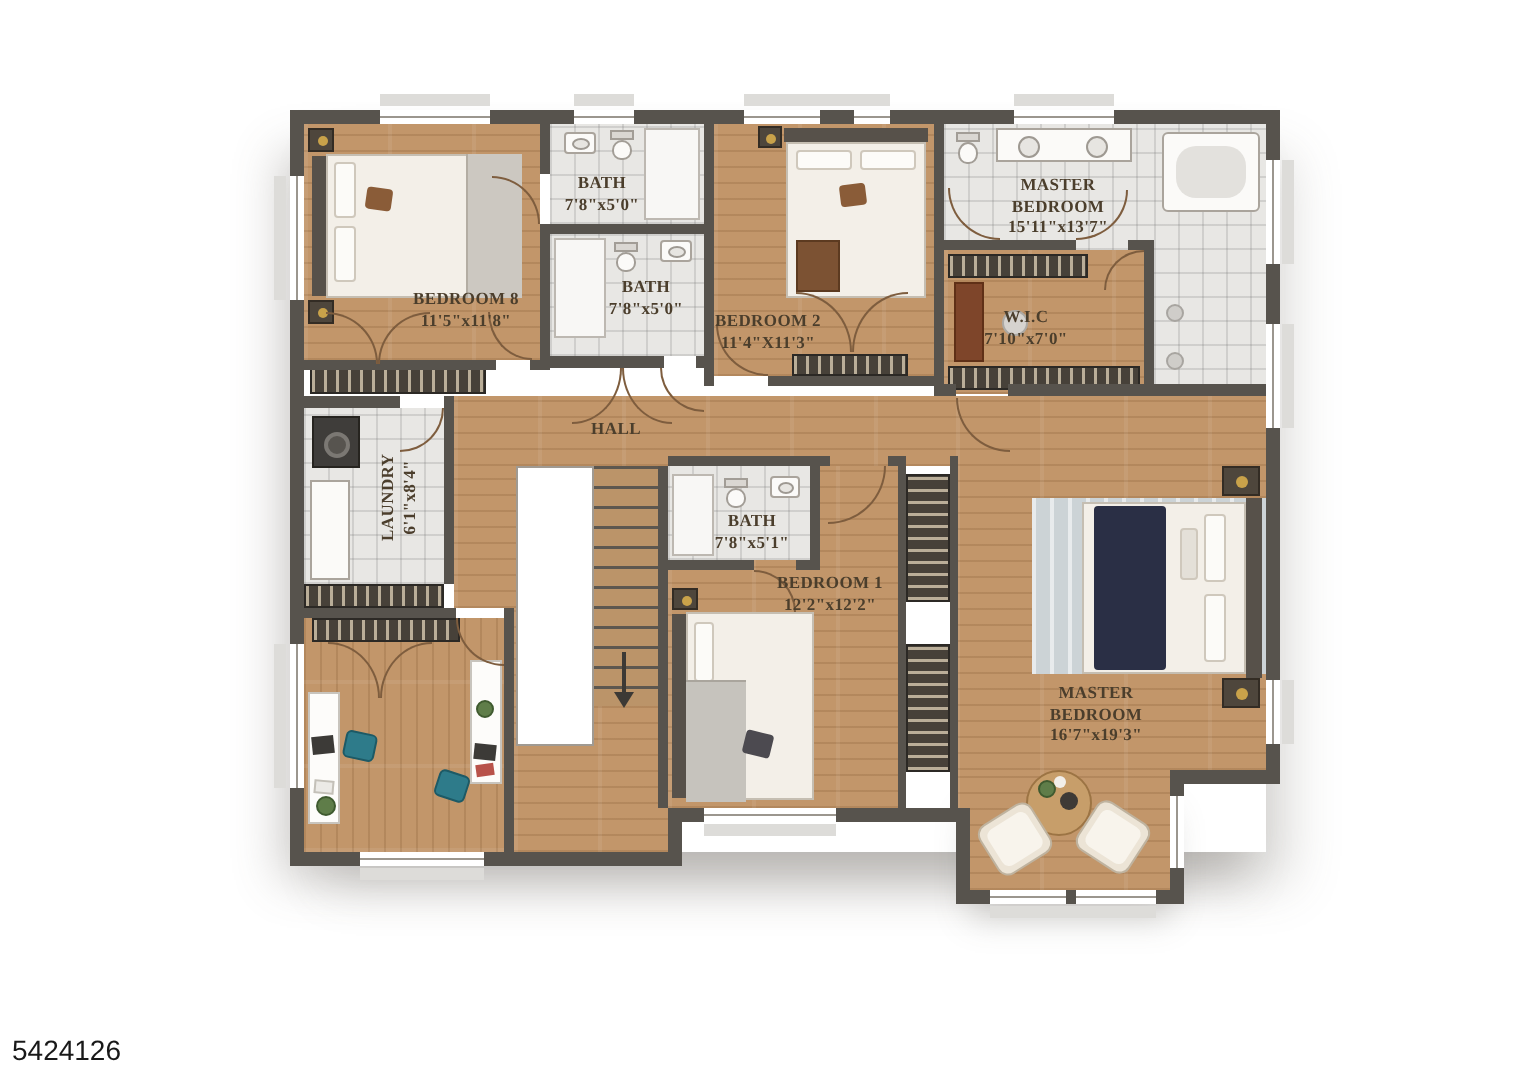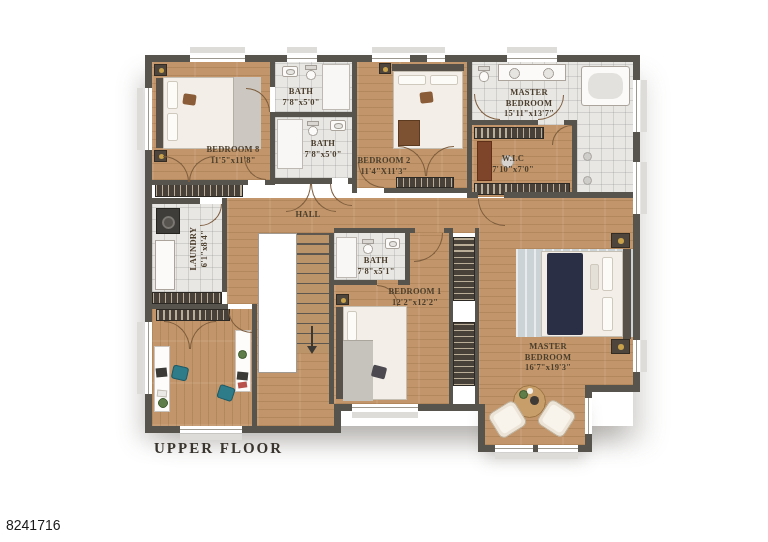--- a/index.html
+++ b/index.html
@@ -338,16 +338,15 @@
   </div>
   <div class="abs rlabel" style="left:382px;top:286px;width:66px;">
     <span>BEDROOM 1</span>
       <span>12'2"x12'2"</span>
   </div>
   <div class="abs rlabel" style="left:506px;top:341px;width:84px;">
     <span>MASTER BEDROOM</span>
       <span>16'7"x19'3"</span>
   </div>
 
-  <div class="abs caption" style="left:154px;top:441px;">UPPER FLOOR</div>
-  <div class="abs mls" style="left:6px;top:518px;">8241716</div>
+  <div class="abs mls" style="left:6px;top:518px;">5424126</div>
 
 </div>
 
 </body></html>

